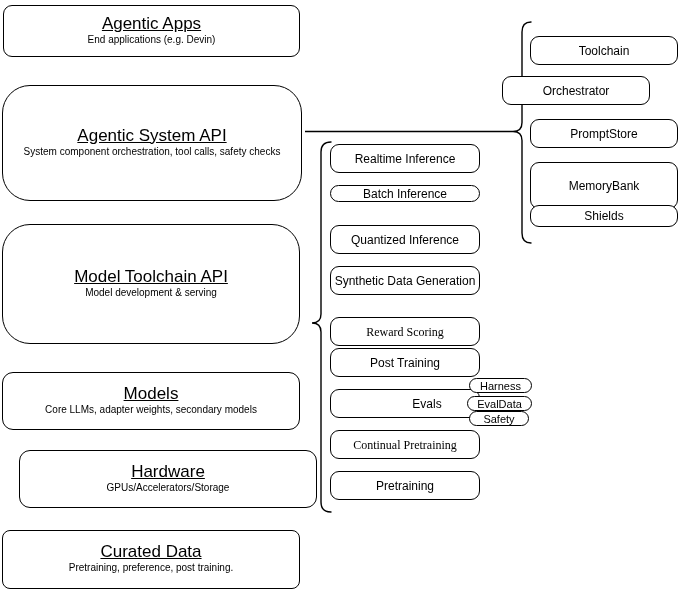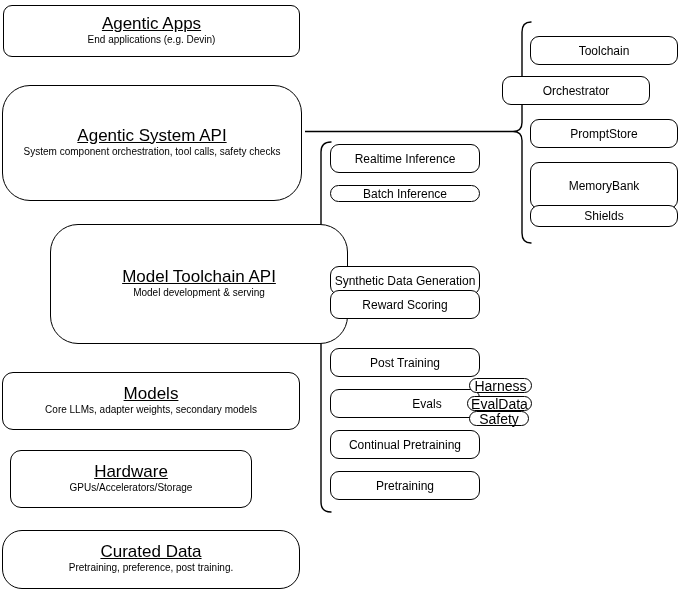--- a/index.html
+++ b/index.html
@@ -54,21 +54,21 @@
   }
   .oval {
     position: absolute;
     box-sizing: border-box;
     border: 1.2px solid #000000;
     background: #ffffff;
     border-radius: 999px;
     display: flex;
     align-items: center;
     justify-content: center;
-    font-size: 14px;
+    font-size: 11px;
     line-height: 12px;
     white-space: nowrap;
   }
 </style>
 </head>
 <body>
 
 <div class="canvas">
 
   <svg class="connectors" viewBox="0 0 682 591" xmlns="http://www.w3.org/2000/svg">
@@ -80,47 +80,48 @@
   <div class="node" style="left:3px; top:5px; width:297px; height:52px; border-radius:9px;">
     <div class="title">Agentic Apps</div>
     <div class="subtitle">End applications (e.g. Devin)</div>
   </div>
 
   <div class="node" style="left:2px; top:85px; width:300px; height:116px; border-radius:28px;">
     <div class="title">Agentic System API</div>
     <div class="subtitle">System component orchestration, tool calls, safety checks</div>
   </div>
 
-  <div class="node" style="left:2px; top:224px; width:298px; height:120px; border-radius:28px;margin-left:48px;">
+  <div class="node" style="left:2px; top:224px; width:298px; height:120px; border-radius:28px;">
     <div class="title">Model Toolchain API</div>
     <div class="subtitle">Model development &amp; serving</div>
   </div>
 
   <div class="node" style="left:2px; top:372px; width:298px; height:58px; border-radius:11px;">
     <div class="title">Models</div>
     <div class="subtitle">Core LLMs, adapter weights, secondary models</div>
   </div>
 
-  <div class="node" style="left:10px; top:450px; width:242px; height:58px; border-radius:11px;">
+  <div class="node" style="left:19px; top:450px; width:298px; height:58px; border-radius:11px;">
     <div class="title">Hardware</div>
     <div class="subtitle">GPUs/Accelerators/Storage</div>
   </div>
 
-  <div class="node" style="left:2px; top:530px; width:298px; height:59px; border-radius:20px;">
+  <div class="node" style="left:2px; top:530px; width:298px; height:59px; border-radius:8px;">
     <div class="title">Curated Data</div>
     <div class="subtitle">Pretraining, preference, post training.</div>
   </div>
 
   <div class="node mbox" style="left:330px; top:144px; width:150px; height:29px;">Realtime Inference</div>
   <div class="node mbox" style="left:330px; top:185px; width:150px; height:17px;">Batch Inference</div>
+  <div class="node mbox" style="left:330px; top:225px; width:150px; height:29px;">Quantized Inference</div>
   <div class="node mbox" style="left:330px; top:266px; width:150px; height:29px;">Synthetic Data Generation</div>
-  <div class="node mbox" style="left:330px; top:290px; width:150px; height:29px;">Reward Scoring</div>
+  <div class="node mbox" style="left:330px; top:317px; width:150px; height:29px;font-family:Liberation Serif, serif;">Reward Scoring</div>
   <div class="node mbox" style="left:330px; top:348px; width:150px; height:29px;">Post Training</div>
   <div class="node mbox" style="left:330px; top:389px; width:150px; height:29px;padding-left:44px;">Evals</div>
-  <div class="node mbox" style="left:330px; top:430px; width:150px; height:29px;">Continual Pretraining</div>
+  <div class="node mbox" style="left:330px; top:430px; width:150px; height:29px;font-family:Liberation Serif, serif;">Continual Pretraining</div>
   <div class="node mbox" style="left:330px; top:471px; width:150px; height:29px;">Pretraining</div>
 
   <div class="oval" style="left:469px; top:378px; width:63px; height:15px;">Harness</div>
   <div class="oval" style="left:467px; top:396px; width:65px; height:15px;">EvalData</div>
   <div class="oval" style="left:469px; top:411px; width:60px; height:15px;">Safety</div>
 
   <div class="node rbox" style="left:530px; top:36px; width:148px; height:29px;">Toolchain</div>
   <div class="node rbox" style="left:502px; top:76px; width:148px; height:29px;">Orchestrator</div>
   <div class="node rbox" style="left:530px; top:119px; width:148px; height:29px;">PromptStore</div>
   <div class="node rbox" style="left:530px; top:162px; width:148px; height:47px;">MemoryBank</div>

